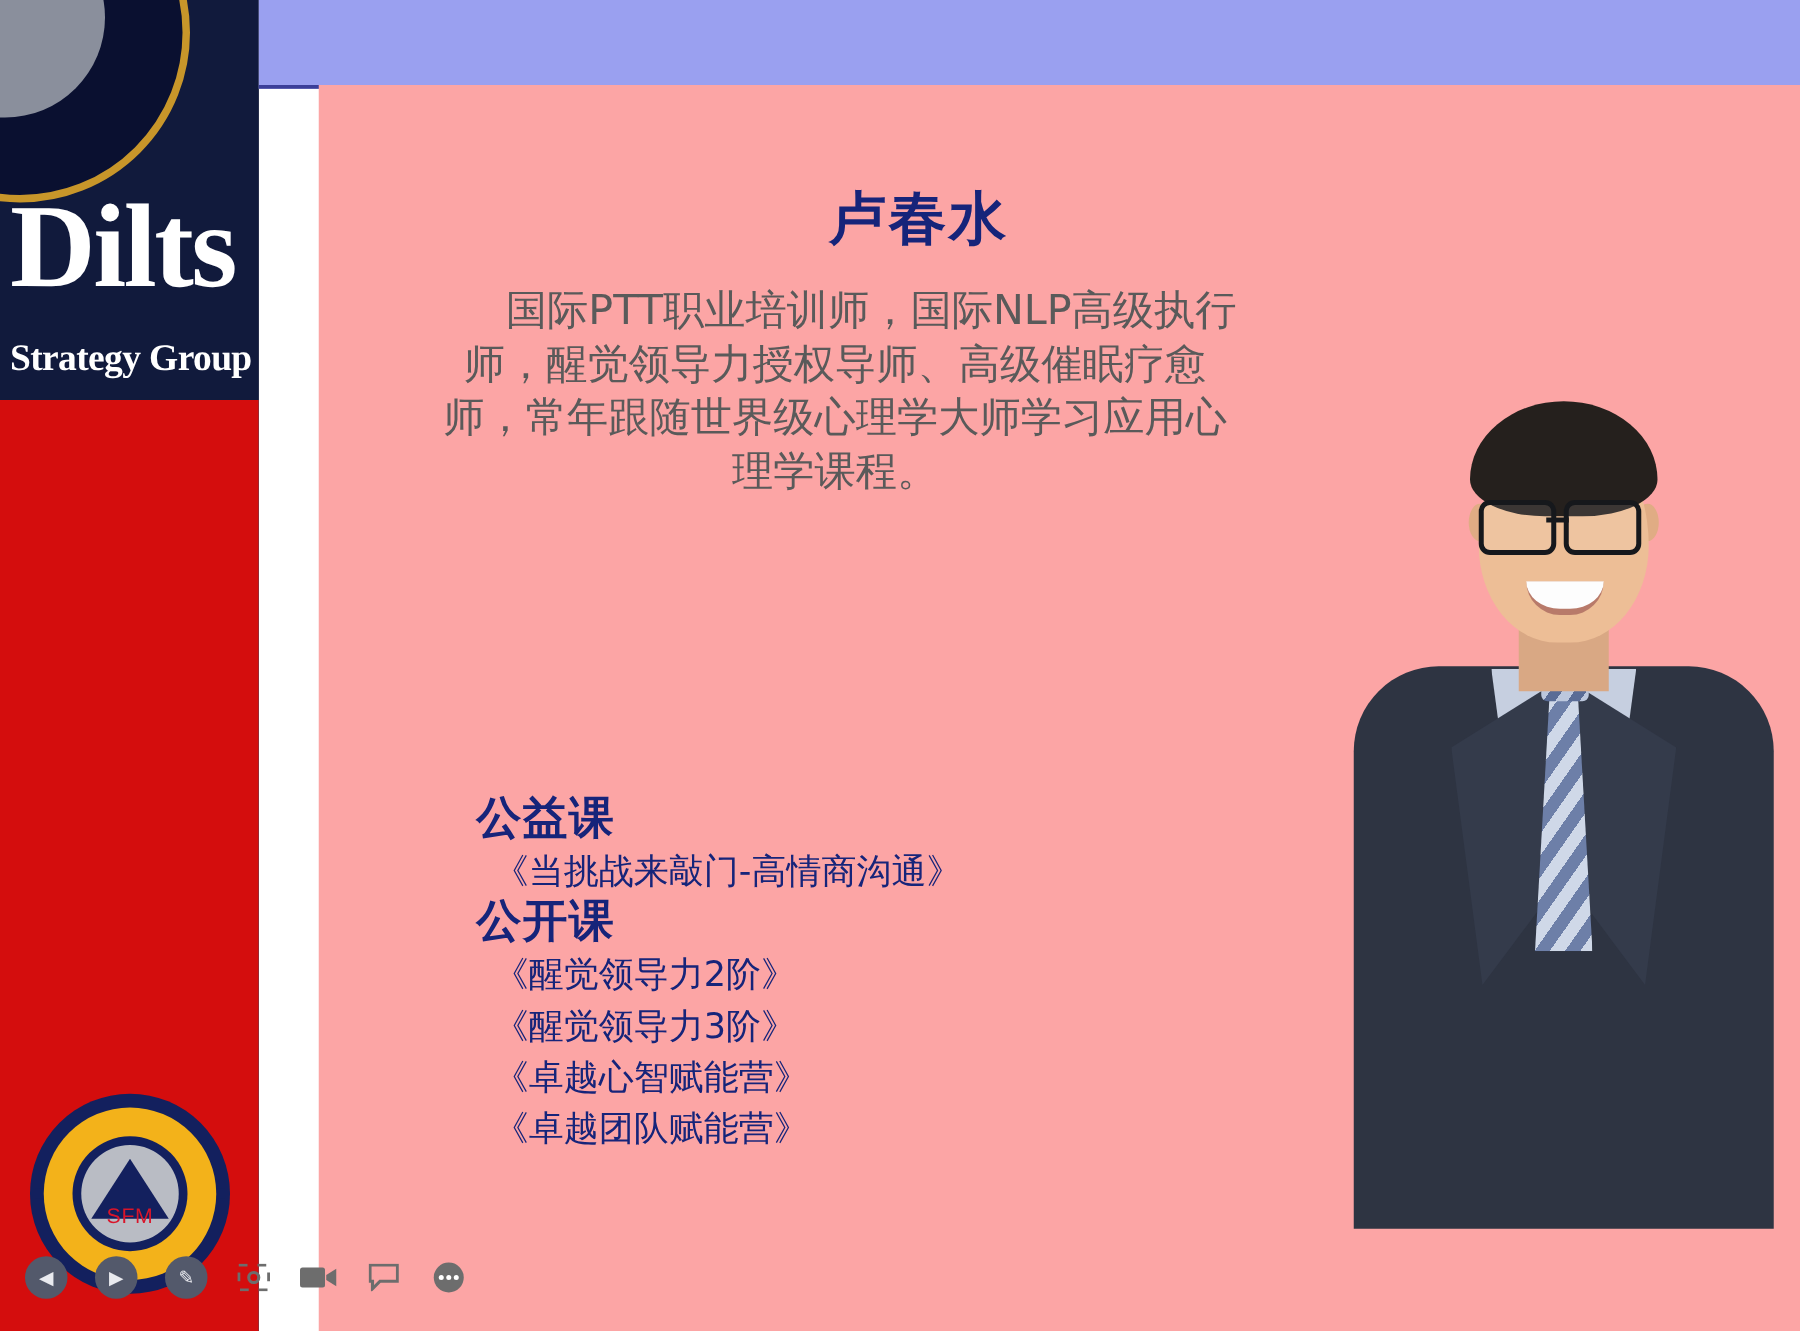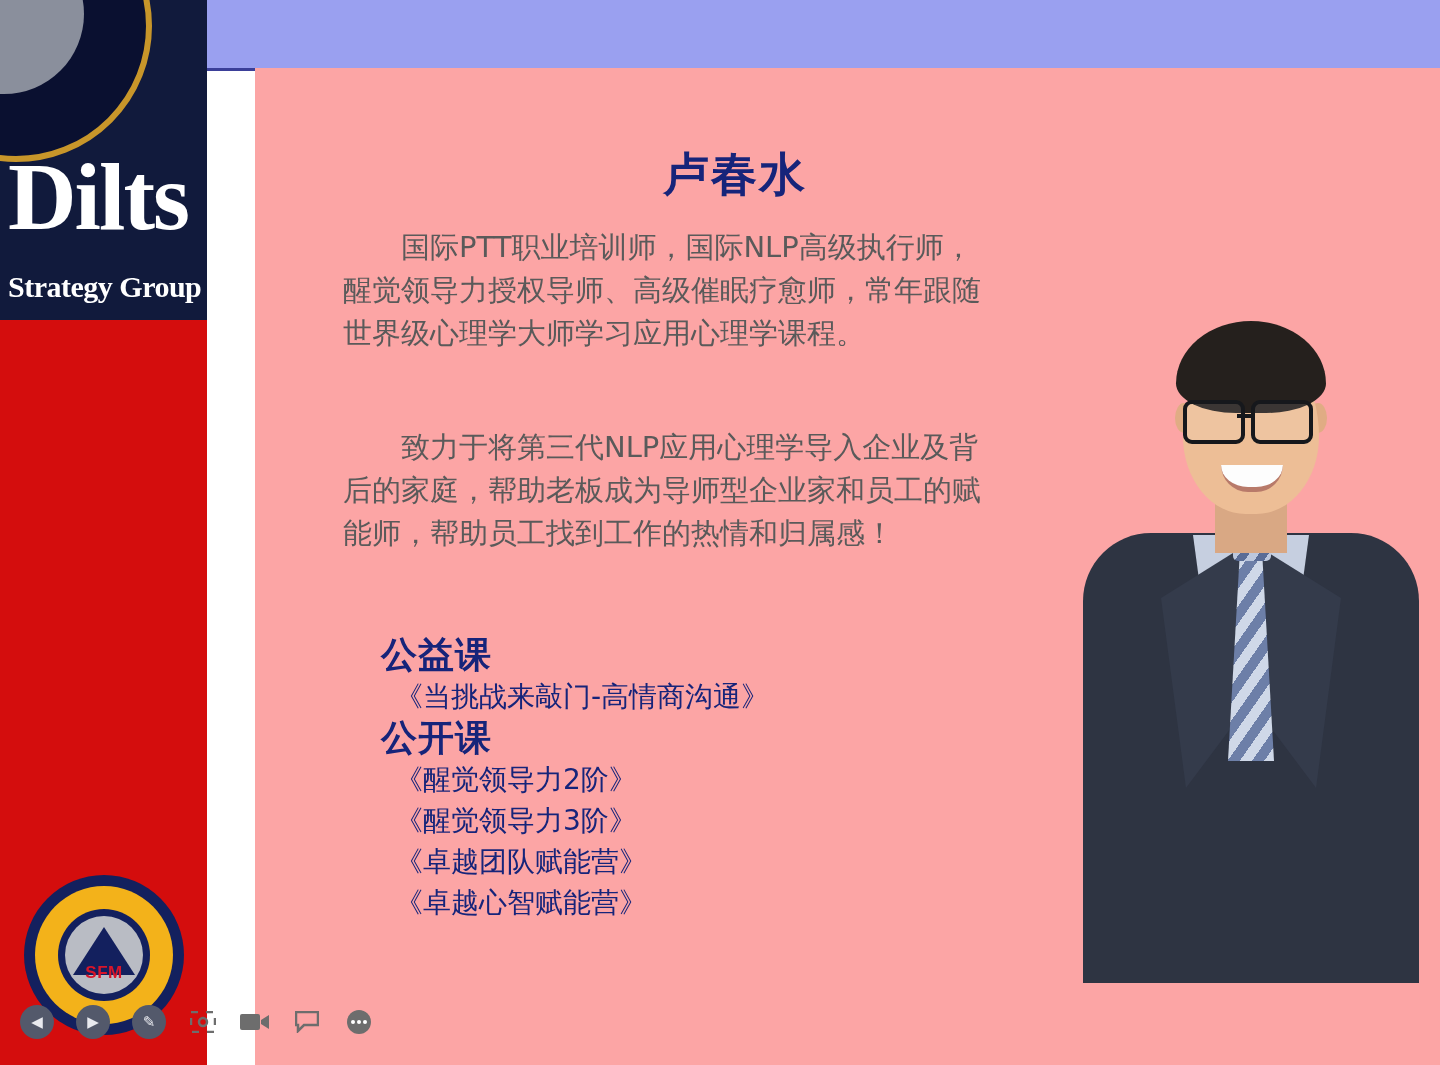--- a/index.html
+++ b/index.html
@@ -119,21 +119,21 @@
     border-left: 31px solid transparent;
     border-right: 31px solid transparent;
     border-bottom: 48px solid #13205e;
   }
   .sfm-text {
     position: absolute;
     left: 50px; top: 88px;
     width: 60px;
     text-align: center;
     font-family: "Liberation Sans", sans-serif;
-    font-weight: bold;
+    font-weight: normal;
     font-size: 17px;
     color: #d9152a;
     letter-spacing: 0.5px;
   }
 
   
   #top-band {
     position: absolute;
     left: 207px; top: 0;
     width: 1233px; height: 68px;
@@ -158,25 +158,26 @@
     font-weight: bold;
     font-size: 46px;
     color: #16247a;
     letter-spacing: 2px;
   }
   .bio-para {
     position: absolute;
     width: 650px;
     left: 88px;
     font-family: "DejaVu Sans", sans-serif;
-    font-size: 29px;
+    font-size: 33px;
     line-height: 43px;
     color: #5a5a5a;
     text-indent: 58px;
     letter-spacing: 0px;
+    text-align: center;
   }
   #bio-1 { top: 158px; }
   #bio-2 { top: 358px; }
 
   #course-block {
     position: absolute;
     left: 126px;
     top: 566px;
     width: 620px;
     color: #16247a;
@@ -334,32 +335,31 @@
   </div>
 </div>
 
 <div id="top-band"></div>
 
 <div id="main">
 
   <div id="speaker-name">卢春水</div>
 
   <div class="bio-para" id="bio-1">国际PTT职业培训师，国际NLP高级执行师，醒觉领导力授权导师、高级催眠疗愈师，常年跟随世界级心理学大师学习应用心理学课程。</div>
-  <div class="bio-para" id="bio-2">致力于将第三代NLP应用心理学导入企业及背后的家庭，帮助老板成为导师型企业家和员工的赋能师，帮助员工找到工作的热情和归属感！</div>
 
   <div id="course-block">
     <div class="course-head">公益课</div>
     <div class="course-item">《当挑战来敲门-高情商沟通》</div>
 
     <div class="course-head">公开课</div>
     <div class="course-item">《醒觉领导力2阶》</div>
     <div class="course-item">《醒觉领导力3阶》</div>
 
+    <div class="course-item">《卓越心智赋能营》</div>
     <div class="course-item">《卓越团队赋能营》</div>
-    <div class="course-item">《卓越心智赋能营》</div>
   </div>
 
   <div id="portrait">
     <div class="p-suit"></div>
     <div class="p-shirt"></div>
     <div class="p-lapel-l"></div>
     <div class="p-lapel-r"></div>
     <div class="p-tie"></div>
     <div class="p-tieknot"></div>
     <div class="p-neck"></div>

